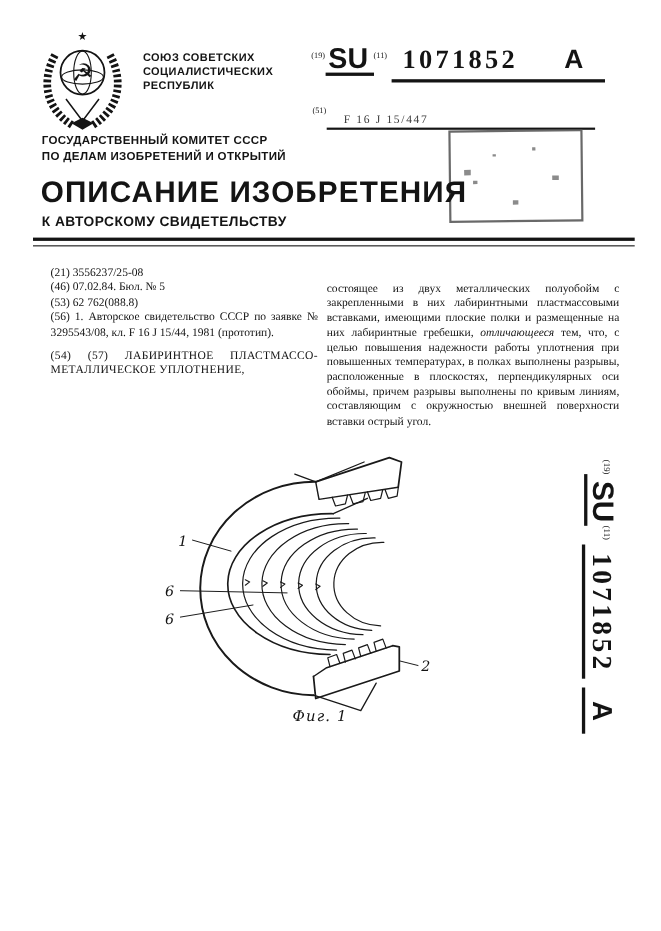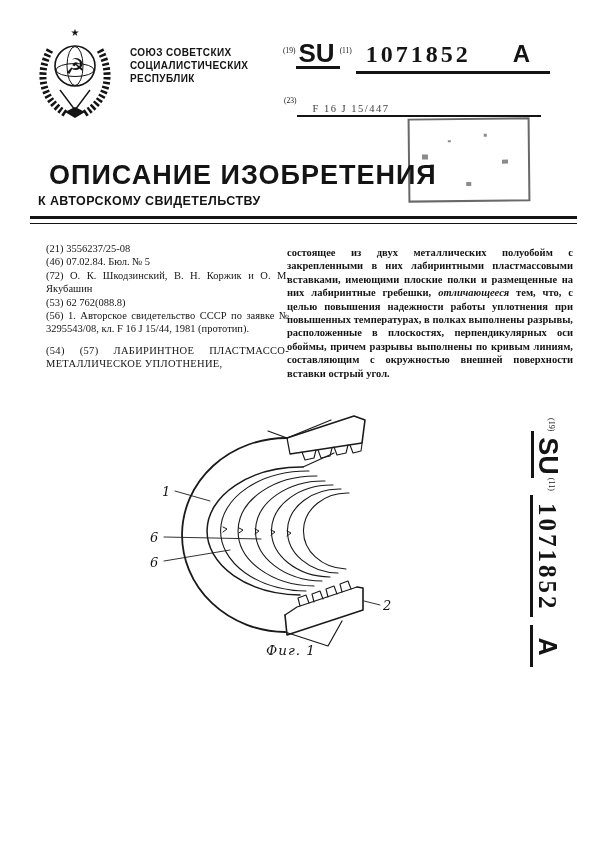--- a/index.html
+++ b/index.html
@@ -19,33 +19,33 @@
   .numwrap{display:inline-block;border-bottom:3px solid #141414;padding:0 6px 2px 10px;margin-left:4px;line-height:24px;}
   .num-big{font-family:"Liberation Serif",serif;font-weight:bold;font-size:24px;letter-spacing:3px;}
   .kind-big{font-family:"Liberation Sans",sans-serif;font-weight:bold;font-size:24px;margin-left:42px;margin-right:14px;}
   .ipcline{position:absolute;left:284px;top:96px;white-space:nowrap;}
   .ipc-val{display:inline-block;width:228px;border-bottom:2px solid #141414;
            font-size:10.5px;letter-spacing:1.5px;padding:0 0 1px 16px;color:#3c3c3c;}
   .stamp{position:absolute;left:408px;top:118px;width:118px;height:80px;
          border:2px solid #4f4f4f;transform:rotate(-.6deg);opacity:.85;}
   .speck{position:absolute;background:#777;}
   .doc-title{position:absolute;left:37px;top:160px;font-family:"Liberation Sans",sans-serif;
-             font-weight:bold;font-size:27px;letter-spacing:1px;margin-left:12px;}
+             font-weight:bold;font-size:27px;letter-spacing:1px;}
   .doc-sub{position:absolute;left:38px;top:194px;font-family:"Liberation Sans",sans-serif;
            font-weight:bold;font-size:12.5px;letter-spacing:.4px;}
   .hrule{position:absolute;left:30px;top:216px;width:547px;height:4px;
          border-top:3px solid #141414;border-bottom:1px solid #141414;}
 
   
   .col-left{position:absolute;left:46px;top:242px;width:243px;font-size:10.5px;line-height:13.4px;text-align:justify;}
   .col-right{position:absolute;left:283px;top:242px;width:294px;font-size:10.5px;line-height:13.4px;text-align:justify;}
   .bl{margin:0;}
   .bl .code{white-space:nowrap;}
   .titlep{margin:8px 0 0 0;letter-spacing:.3px;}
-  .col-right p{margin:4px;font-weight:bold;}
+  .col-right p{margin:14px;}
 
   
   .figure{position:absolute;left:118px;top:408px;width:344px;height:252px;}
   .figure svg{width:100%;height:100%;}
   .fig-label{font-family:"DejaVu Serif",serif;font-style:italic;font-size:13px;fill:#141414;}
   .fig-cap{font-family:"DejaVu Serif",serif;font-style:italic;font-size:13.5px;fill:#141414;letter-spacing:1px;}
 
   
   .side{position:absolute;left:561px;top:418px;transform:rotate(90deg);transform-origin:0 0;
         white-space:nowrap;}
@@ -80,41 +80,44 @@
     <div>СОЮЗ СОВЕТСКИХ</div>
     <div>СОЦИАЛИСТИЧЕСКИХ</div>
     <div>РЕСПУБЛИК</div>
   </div>
 
   <div class="publine">
     <span class="tiny">(19)</span><span class="su-big">SU</span><span class="tiny">(11)</span><span class="numwrap"><span class="num-big">1071852</span><span class="kind-big">A</span></span>
   </div>
 
   <div class="ipcline">
-    <span class="tiny">(23)</span><span class="ipc-val">F 16 J 15/447</span>
+    <span class="tiny">(51)</span><span class="ipc-val">F 16 J 15/447</span>
   </div>
 
+  <div class="committee">
+    <div>ГОСУДАРСТВЕННЫЙ КОМИТЕТ СССР</div>
+    <div>ПО ДЕЛАМ ИЗОБРЕТЕНИЙ И ОТКРЫТИЙ</div>
+  </div>
 
   <div class="stamp">
     <div class="speck" style="left:12px;top:34px;width:6px;height:5px;"></div>
     <div class="speck" style="left:20px;top:44px;width:4px;height:3px;"></div>
     <div class="speck" style="left:56px;top:62px;width:5px;height:4px;"></div>
     <div class="speck" style="left:92px;top:40px;width:6px;height:4px;"></div>
     <div class="speck" style="left:74px;top:14px;width:3px;height:3px;"></div>
     <div class="speck" style="left:38px;top:20px;width:3px;height:2px;"></div>
   </div>
 
   <div class="doc-title">ОПИСАНИЕ ИЗОБРЕТЕНИЯ</div>
   <div class="doc-sub">К АВТОРСКОМУ СВИДЕТЕЛЬСТВУ</div>
   <div class="hrule"></div>
 
   <div class="col-left">
     <div class="bl"><span class="code">(21)</span> <span>3556237/25-08</span></div>
     <div class="bl"><span class="code">(46)</span> <span>07.02.84. Бюл. № 5</span></div>
-    <div class="bl"><span class="code">(72)</span> <span>О. К. Шкодзинский, В. Н. Коржик и О. М. Якубашин</span></div>
     <div class="bl"><span class="code">(53)</span> <span>62 762(088.8)</span></div>
     <div class="bl"><span class="code">(56)</span> <span>1. Авторское свидетельство СССР по заявке № 3295543/08, кл. F 16 J 15/44, 1981 (прототип).</span></div>
     <p class="titlep"><span>(54) (57)</span> <span>ЛАБИРИНТНОЕ ПЛАСТМАССО-МЕТАЛЛИЧЕСКОЕ УПЛОТНЕНИЕ,</span></p>
   </div>
 
   <div class="col-right">
     <p><span>состоящее из двух металлических полуобойм с закрепленными в них лабиринтными пластмассовыми вставками, имеющими плоские полки и размещенные на них лабиринтные гребешки, </span><i>отличающееся</i><span> тем, что, с целью повышения надежности работы уплотнения при повышенных температурах, в полках выполнены разрывы, расположенные в плоскостях, перпендикулярных оси обоймы, причем разрывы выполнены по кривым линиям, составляющим с окружностью внешней поверхности вставки острый угол.</span></p>
   </div>
 
   <div class="figure">

